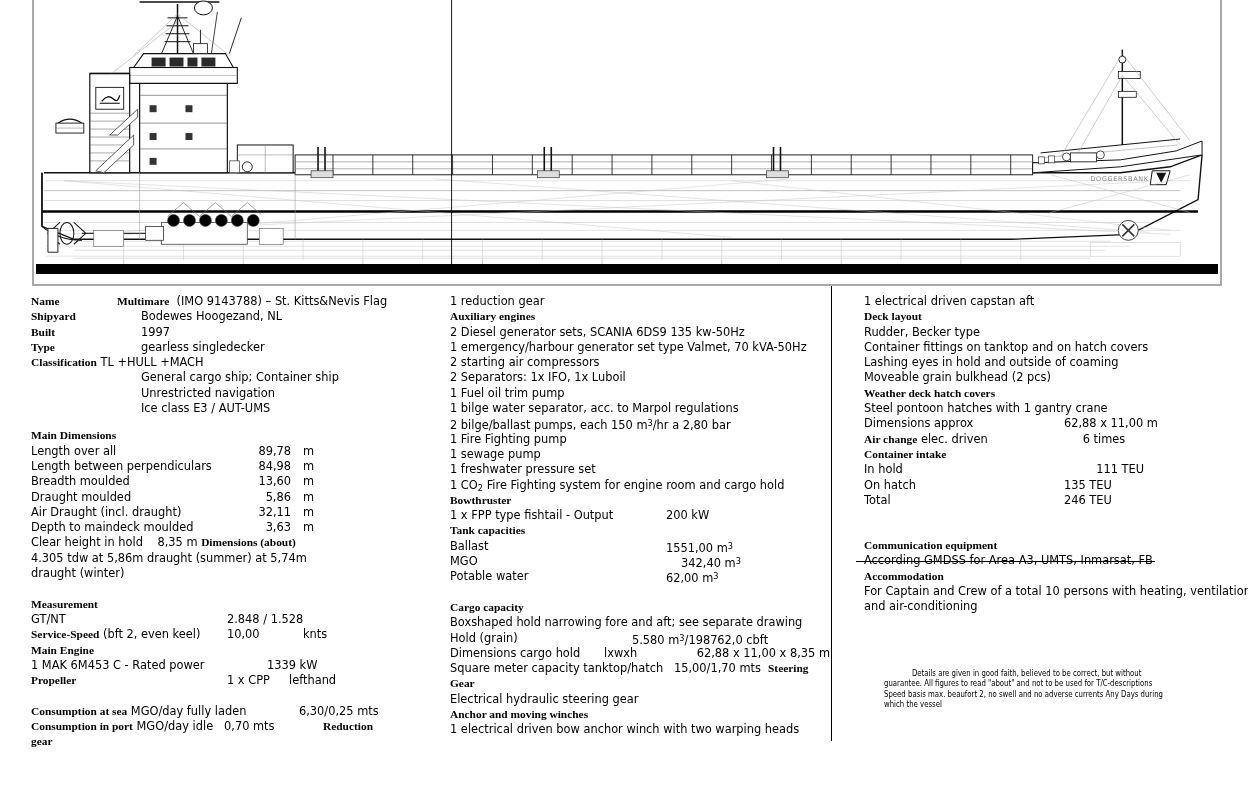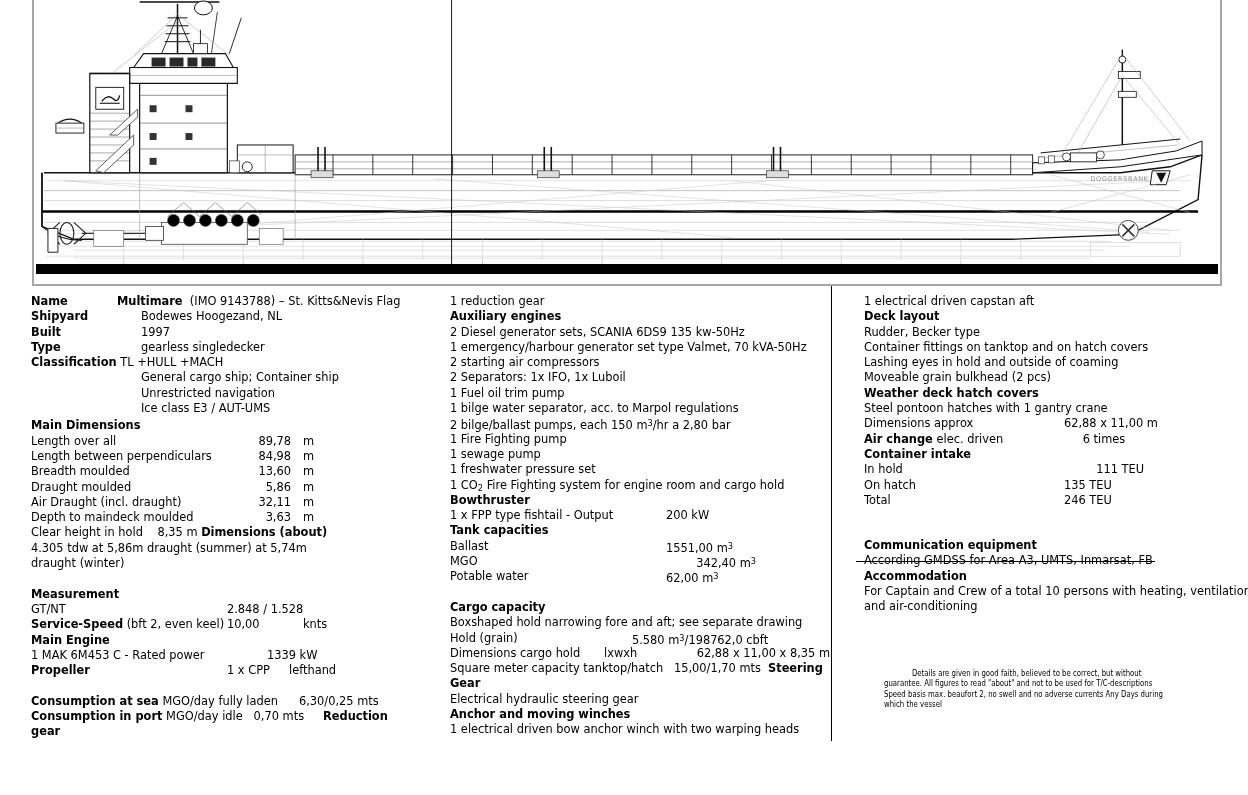--- a/index.html
+++ b/index.html
@@ -28,21 +28,21 @@
   
   .column{
     position:absolute;top:294px;
     font-size:11.4px;line-height:15.3px;
   }
   #col-1{left:31px;width:400px;}
   #col-2{left:450px;width:378px;}
   #col-3{left:864px;width:360px;}
 
   .row{white-space:nowrap;position:relative;height:15.3px;}
-  b,.b{font-weight:bold;}
+  b,.b{font-weight:bold;font-family:Liberation Serif, serif;}
 
   
   .lbl{display:inline-block;}
   .val{position:absolute;text-align:right;}
   .unit{position:absolute;}
 
   .gap{height:15.3px;}
   .gap-lg{height:30px;}
 
   .strike{position:relative;display:inline-block;}
@@ -375,21 +375,21 @@
   <div class="row" style="padding-left:110px">
     <span>General cargo ship; Container ship</span>
   </div>
   <div class="row" style="padding-left:110px">
     <span>Unrestricted navigation</span>
   </div>
   <div class="row" style="padding-left:110px">
     <span>Ice class E3 / AUT-UMS</span>
   </div>
 
-  <div class="row" style="margin-top:2px">
+  <div class="row" style="margin-top:12px">
     <span class="b">Main Dimensions</span>
   </div>
 
   <div class="row">
     <span class="lbl">Length over all</span>
     <span class="val" style="left:196px;width:64px">89,78</span>
     <span class="unit" style="left:272px">m</span>
   </div>
   <div class="row">
     <span class="lbl">Length between perpendiculars</span>
@@ -514,21 +514,21 @@
   <div class="row">
     <span class="b">Tank capacities</span>
   </div>
 
   <div class="row">
     <span class="lbl">Ballast</span>
     <span class="val" style="left:216px;width:90px;text-align:left"><span>1551,00 m</span><sup>3</sup></span>
   </div>
   <div class="row">
     <span class="lbl">MGO</span>
-    <span class="val" style="left:216px;width:90px;text-align:right"><span>342,40 m</span><sup>3</sup></span>
+    <span class="val" style="left:216px;width:90px;text-align:center"><span>342,40 m</span><sup>3</sup></span>
   </div>
   <div class="row">
     <span class="lbl">Potable water</span>
     <span class="val" style="left:216px;width:90px;text-align:left"><span>62,00 m</span><sup>3</sup></span>
   </div>
 
   <div class="gap"></div>
 
   <div class="row">
     <span class="b">Cargo capacity</span>

